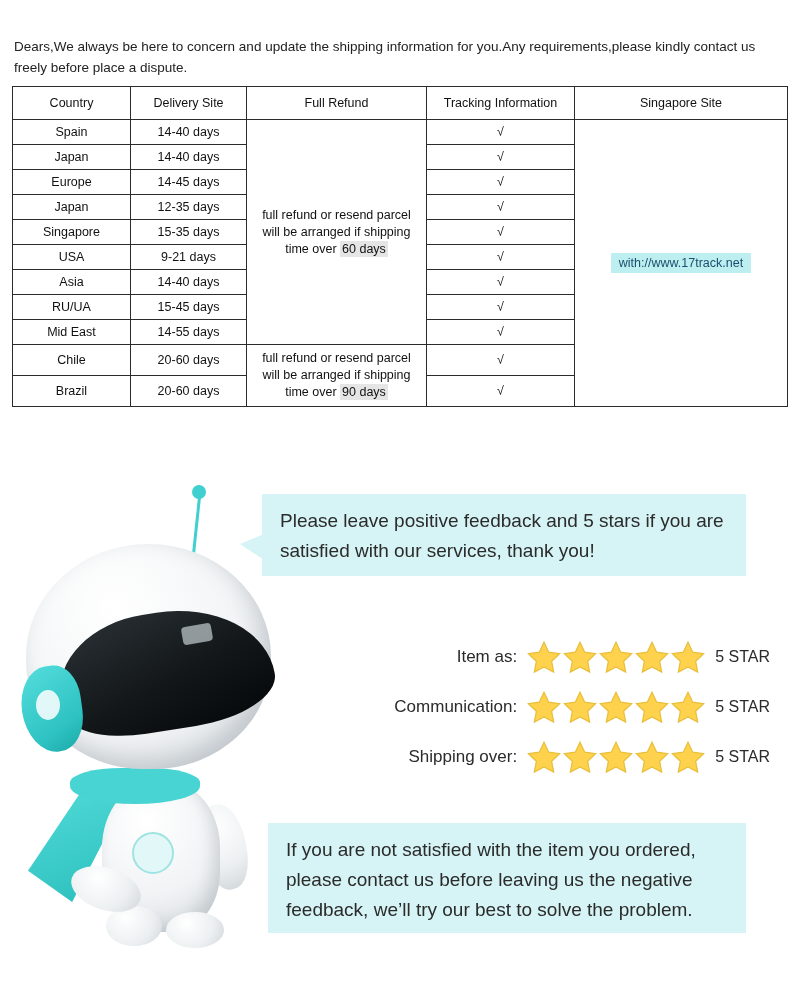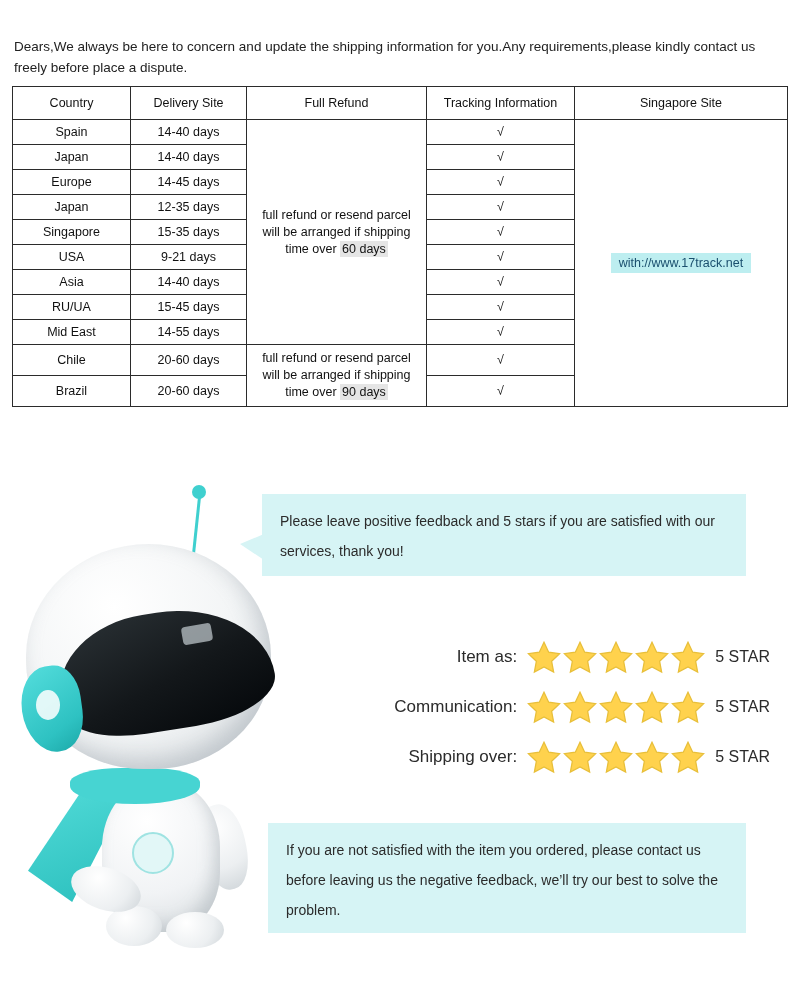--- a/index.html
+++ b/index.html
@@ -234,21 +234,21 @@
     height: 36px;
     border-radius: 50%;
     background: radial-gradient(circle at 35% 30%, #ffffff 0%, #eceff1 60%, #cfd5d9 100%);
   }
 
   
   .bubble {
     position: absolute;
     background: #d6f4f5;
     color: #2b2b2b;
-    font-size: 14px;
+    font-size: 19px;
     line-height: 30px;
     padding: 12px 18px;
     box-sizing: border-box;
   }
   .bubble-top {
     left: 262px;
     top: 42px;
     width: 484px;
     height: 82px;
   }

